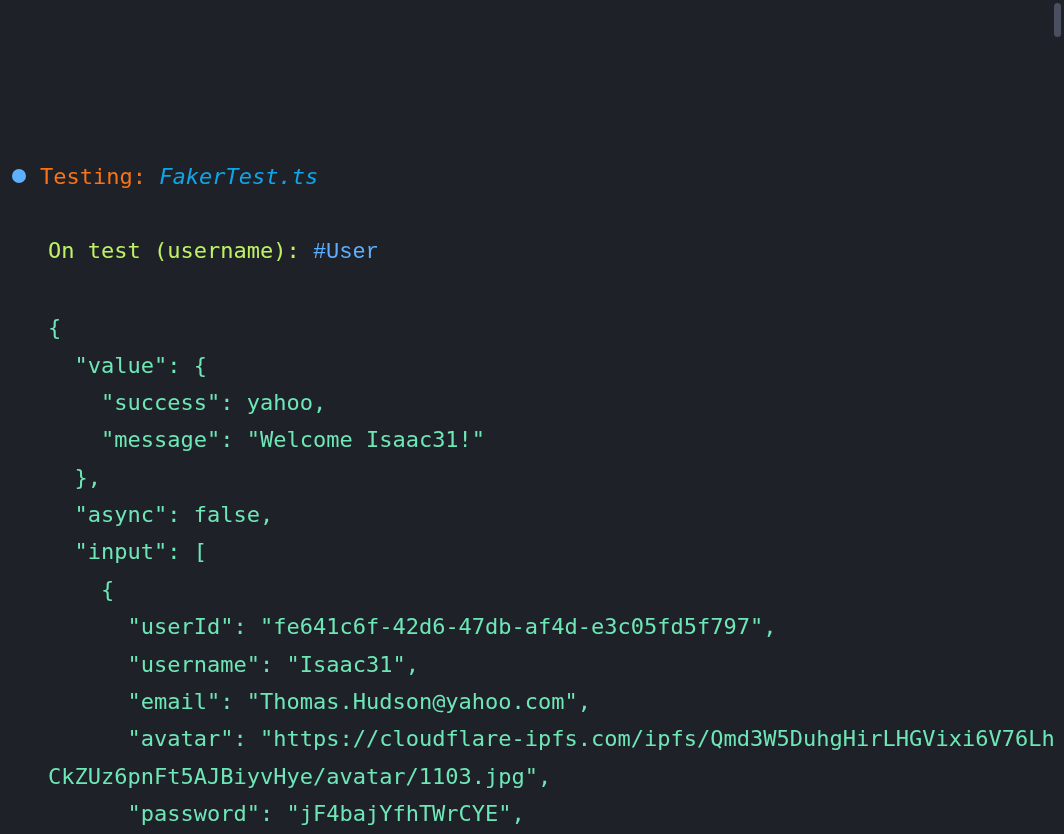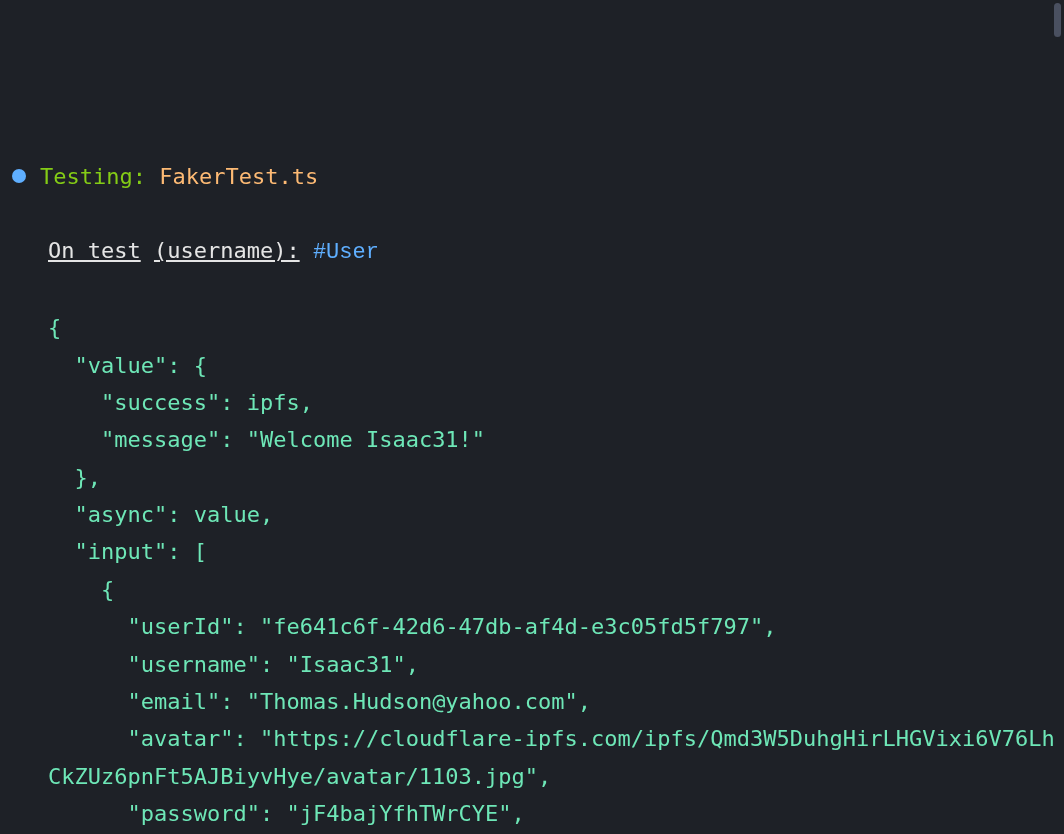--- a/index.html
+++ b/index.html
@@ -29,23 +29,23 @@
       width: 14px;
       height: 14px;
       background-color: #5fafff;
       border-radius: 50%;
       vertical-align: middle;
       margin-right: 14px;
       margin-left: 4px;
       margin-top: -3px;
     }
     .indent1 { padding-left: 48px; }
-    .testing-label { color: #84cc16; }
-    .testing-file { color: #fdba74; }
-    .on-test { color: #e5e5e5; text-decoration: underline; }
+    .testing-label { color: #f97316; }
+    .testing-file { color: #0ea5e9; font-style: italic; }
+    .on-test { color: #bef264; }
     .tag { color: #5fafff; font-family: Liberation Mono, monospace; }
     .scrollbar {
       position: fixed;
       top: 3px;
       right: 3px;
       width: 7px;
       height: 34px;
       background: #4a5060;
       border-radius: 4px;
     }
@@ -56,24 +56,24 @@
   </style>
 </head>
 <body>
 
 
 
 <span class="line"><span class="bullet"></span><span class="testing-label">Testing:</span> <span class="testing-file">FakerTest.ts</span></span>
 <span class="line indent1"><span class="on-test">On test</span> <span class="on-test">(username):</span> <span class="tag">#User</span></span>
 <div class="json-block"><span>{</span>
   <span>"value"</span><span>: {</span>
-    <span>"success"</span><span>: ipfs,</span>
+    <span>"success"</span><span>: yahoo,</span>
     <span>"message"</span><span>: "Welcome Isaac31!"</span>
   <span>},</span>
-  <span>"async"</span><span>: value,</span>
+  <span>"async"</span><span>: false,</span>
   <span>"input"</span><span>: [</span>
     <span>{</span>
       <span>"userId"</span><span>: "fe641c6f-42d6-47db-af4d-e3c05fd5f797",</span>
       <span>"username"</span><span>: "Isaac31",</span>
       <span>"email"</span><span>: "Thomas.Hudson@yahoo.com",</span>
       <span>"avatar"</span><span>: "https://cloudflare-ipfs.com/ipfs/Qmd3W5DuhgHirLHGVixi6V76LhCkZUz6pnFt5AJBiyvHye/avatar/1103.jpg",</span>
       <span>"password"</span><span>: "jF4bajYfhTWrCYE",</span>
       
     
   

